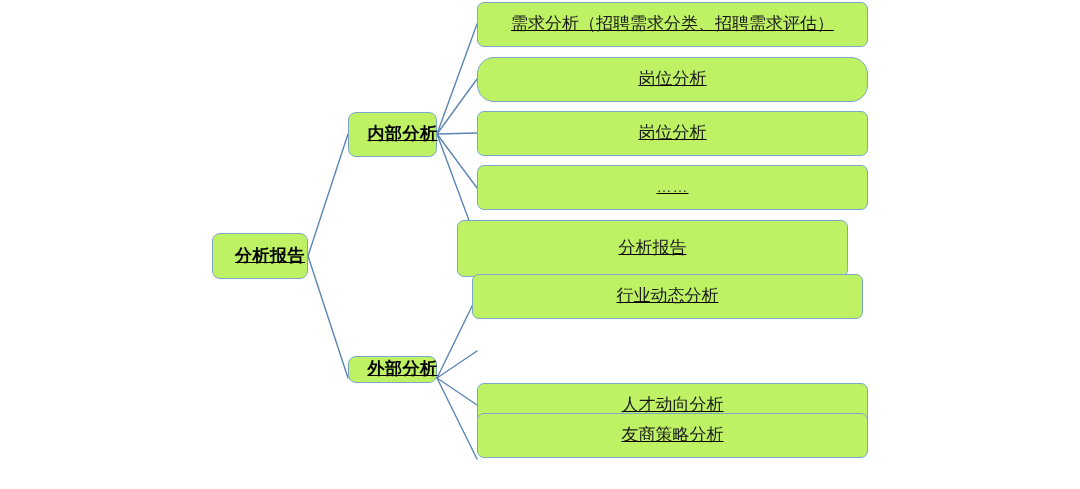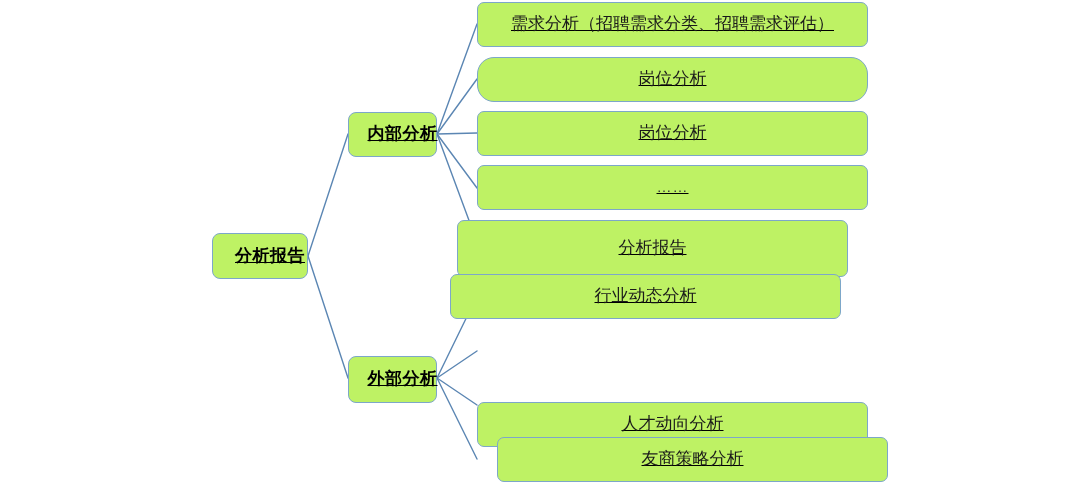--- a/index.html
+++ b/index.html
@@ -85,21 +85,21 @@
     </svg>
 
   <div class="node node-root" id="node-root" style="left: 212px; top: 233px; width: 96px; height: 46px;">
     <span class="node-label">分析报告</span>
   </div>
 
   <div class="node node-branch" id="node-internal" style="left: 348px; top: 112px; width: 89px; height: 45px;">
     <span class="node-label">内部分析</span>
   </div>
 
-  <div class="node node-branch" id="node-external" style="left: 348px; top: 356px; width: 89px; height: 47px;">
+  <div class="node node-branch" id="node-external" style="left: 348px; top: 356px; width: 89px; height: 27px;">
     <span class="node-label">外部分析</span>
   </div>
 
   <div class="node node-leaf" id="node-leaf1" style="left: 477px; top: 2px; width: 391px; height: 45px;">
     <span class="node-label">需求分析（招聘需求分类、招聘需求评估）</span>
   </div>
 
   <div class="node node-leaf" id="node-leaf2" style="left: 477px; top: 57px; width: 391px; height: 45px; border-radius: 17px;">
     <span class="node-label">岗位分析</span>
   </div>
@@ -109,26 +109,26 @@
   </div>
 
   <div class="node node-leaf is-ellipsis" id="node-leaf4" style="left: 477px; top: 165px; width: 391px; height: 45px;">
     <span class="node-label">……</span>
   </div>
 
   <div class="node node-leaf" id="node-leaf5" style="left: 457px; top: 220px; width: 391px; height: 57px;">
     <span class="node-label">分析报告</span>
   </div>
 
-  <div class="node node-leaf" id="node-leaf6" style="left: 450px; top: 274px; width: 391px; height: 45px;">
+  <div class="node node-leaf" id="node-leaf6" style="left: 472px; top: 274px; width: 391px; height: 45px;">
     <span class="node-label">行业动态分析</span>
   </div>
 
 
-  <div class="node node-leaf" id="node-leaf8" style="left: 477px; top: 383px; width: 391px; height: 45px; margin-top: 19px;">
+  <div class="node node-leaf" id="node-leaf8" style="left: 477px; top: 383px; width: 391px; height: 45px;">
     <span class="node-label">人才动向分析</span>
   </div>
 
-  <div class="node node-leaf" id="node-leaf9" style="left: 477px; top: 437px; width: 391px; height: 45px; margin-left: 20px;">
+  <div class="node node-leaf" id="node-leaf9" style="left: 477px; top: 413px; width: 391px; height: 45px;">
     <span class="node-label">友商策略分析</span>
   </div>
 
 </div>
 
 </body></html>

